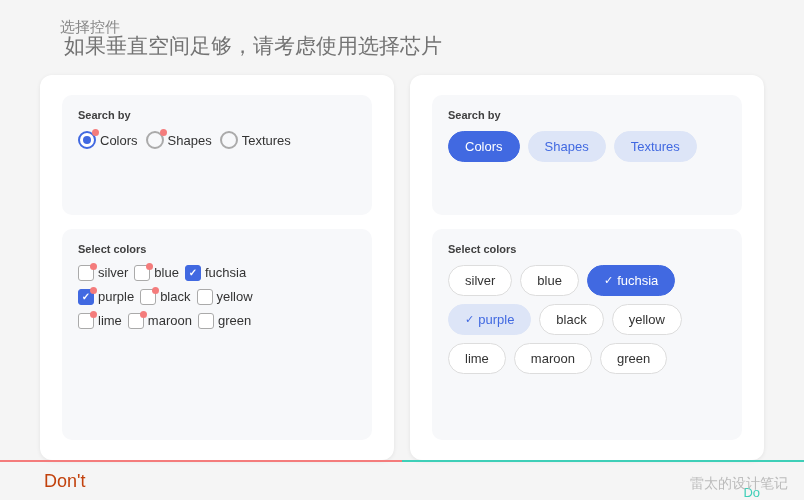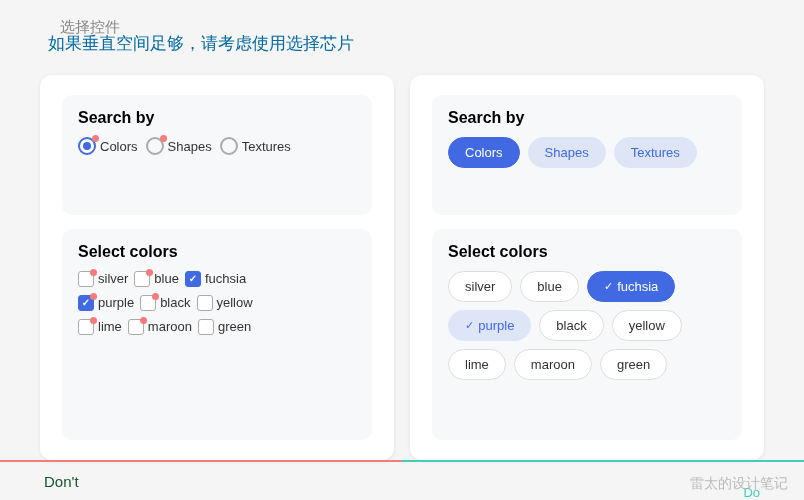--- a/index.html
+++ b/index.html
@@ -16,23 +16,23 @@
       position: absolute;
       top: 18px;
       left: 60px;
       font-size: 15px;
       color: #888;
     }
 
     .subtitle {
       position: absolute;
       top: 32px;
-      left: 48px;
-      font-size: 17px;
-      color: #0369a1;
+      left: 64px;
+      font-size: 21px;
+      color: #737373;
       font-weight: 400;
     }
 
     .main-content {
       position: absolute;
       top: 75px;
       left: 40px;
       right: 40px;
       bottom: 40px;
       display: flex;
@@ -70,45 +70,45 @@
 
     .dont-bar {
       flex: 1;
       border-top: 2.5px solid #f47c7c;
       display: flex;
       align-items: center;
       padding-left: 44px;
     }
 
     .dont-text {
-      color: #14532d;
-      font-size: 15px;
+      color: #c2410c;
+      font-size: 18px;
       font-weight: 500;
     }
 
     .do-bar {
       flex: 1;
       border-top: 2.5px solid #3ecfb8;
       display: flex;
       align-items: flex-end;
       justify-content: flex-end;
       padding-right: 44px;
     }
 
     .do-text {
       color: #3ecfb8;
       font-size: 13px;
       font-weight: 500;
     }
 
     
     .section-title {
-      font-size: 16px;
+      font-size: 11px;
       font-weight: 600;
-      color: #000000;
+      color: #404040;
       margin-bottom: 4px;
     }
 
     .radio-group {
       display: flex;
       align-items: center;
       gap: 8px;
       flex-wrap: wrap;
     }
 

